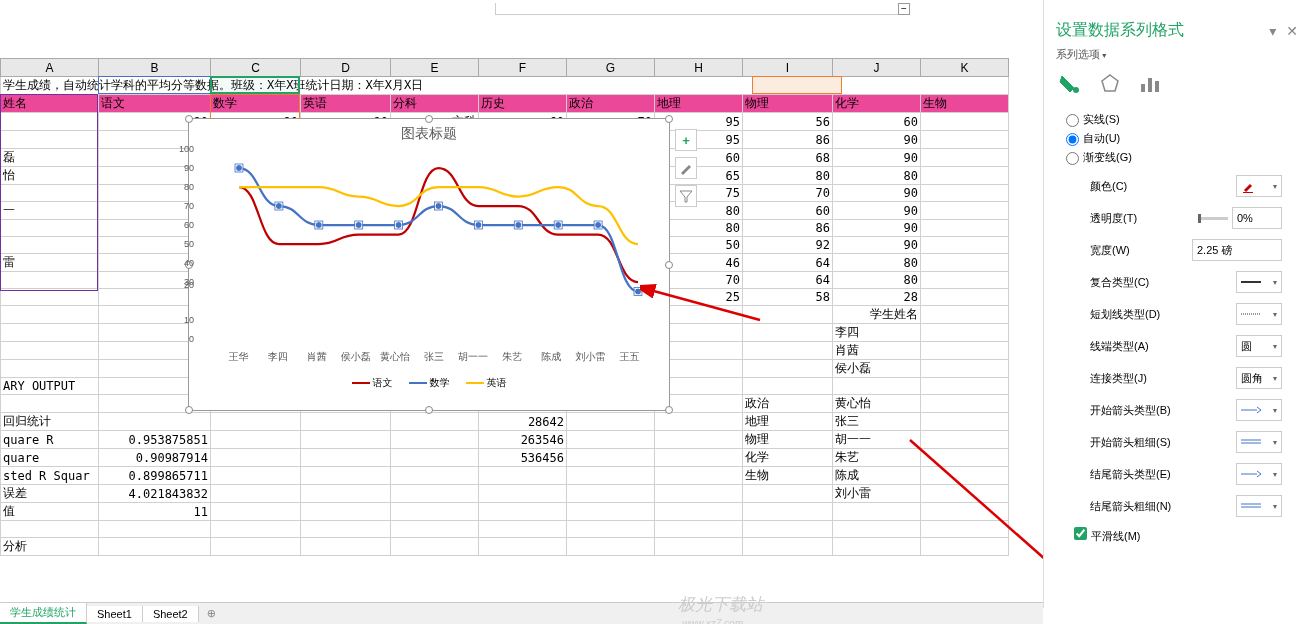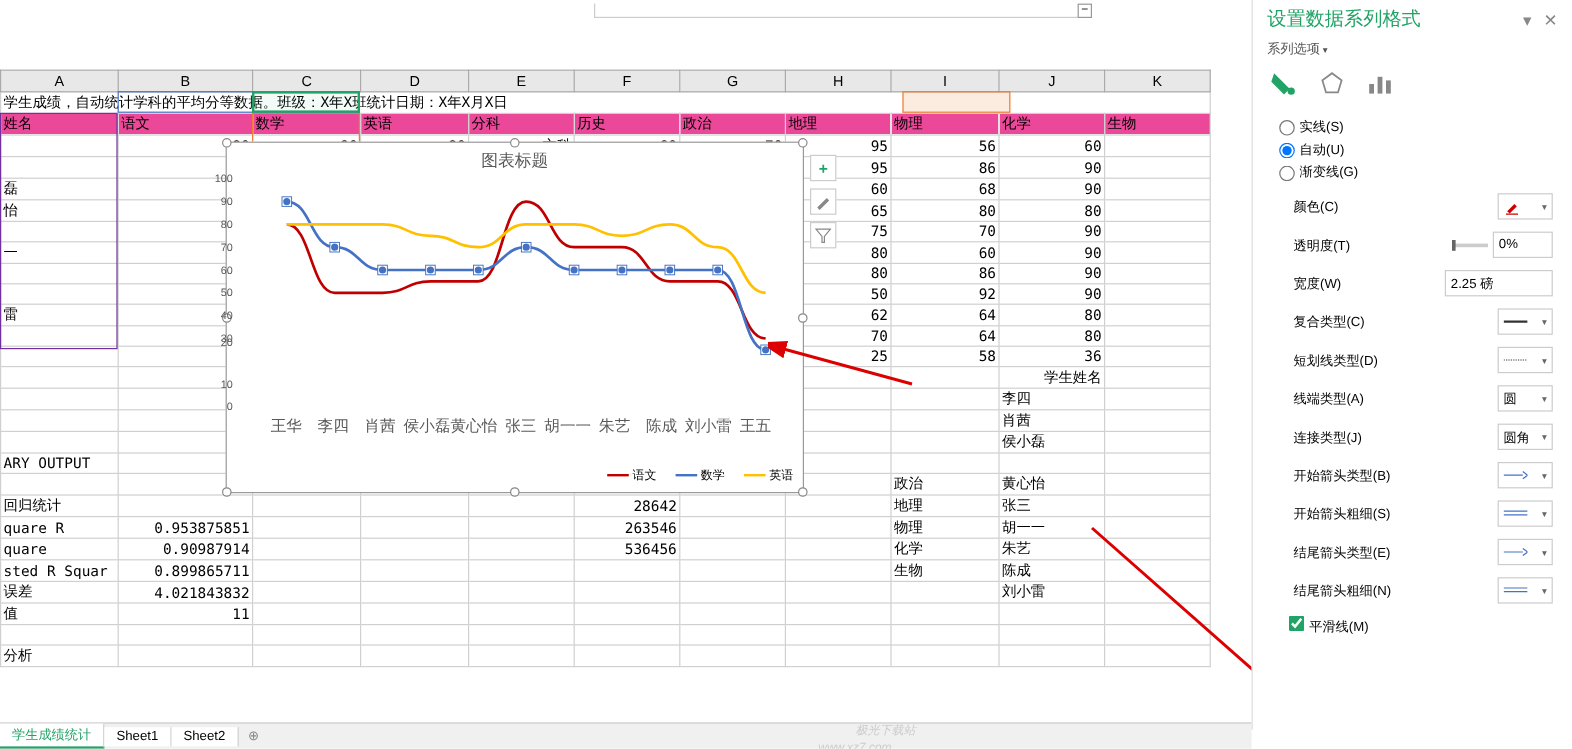--- a/index.html
+++ b/index.html
@@ -35,64 +35,64 @@
   .ch-ml { left: -4px; top: 50%; margin-top: -4px; }
   .ch-mr { right: -4px; top: 50%; margin-top: -4px; }
   .ch-bl { left: -4px; bottom: -4px; }
   .ch-bm { left: 50%; bottom: -4px; margin-left: -4px; }
   .ch-br { right: -4px; bottom: -4px; }
   
   .chart-title { text-align: center; font-size: 14px; padding: 6px 0; color: #595959; }
   .chart-plot { position: relative; width: 430px; height: 200px; margin-left: 30px; }
   .chart-yaxis { position: absolute; left: -25px; top: 0; height: 100%; font-size: 9px; color: #595959; }
   .chart-yaxis div { position: absolute; right: 0; transform: translateY(-50%); }
-  .chart-xaxis { position: absolute; bottom: -15px; left: 0; width: 100%; display: flex; font-size: 13px; color: #595959; }
+  .chart-xaxis { position: absolute; bottom: -15px; left: 0; width: 100%; display: flex; font-size: 10px; color: #595959; }
   .chart-xaxis span { flex: 1; text-align: center; }
-  .chart-legend { text-align: right; margin-top: 40px; font-size: 10px; }
+  .chart-legend { text-align: center; margin-top: 27px; font-size: 10px; }
   .legend-item { display: inline-block; margin: 0 8px; }
   .legend-line { display: inline-block; width: 18px; height: 2px; vertical-align: middle; margin-right: 3px; }
   
   .chart-btns { position: absolute; right: -28px; top: 10px; }
   .chart-btn { width: 22px; height: 22px; border: 1px solid #ccc; background: #fff; margin-bottom: 6px; display: flex; align-items: center; justify-content: center; font-size: 13px; color: #555; }
   
   
-  .side-panel { position: absolute; right: 0; top: 0; width: 267px; height: 608px; border-left: 1px solid #ddd; background: #fff; padding: 6px 12px; }
+  .side-panel { position: absolute; right: 0; top: 0; width: 267px; height: 608px; border-left: 1px solid #ddd; background: #fff; padding: 20px 12px; }
   .panel-title { color: #21a366; font-size: 16px; font-weight: normal; margin-bottom: 6px; display: flex; justify-content: space-between; align-items: center; }
   .panel-close { color: #888; font-size: 14px; cursor: pointer; }
   .panel-subtitle { font-size: 11px; color: #555; margin-bottom: 8px; }
   .panel-subtitle::after { content: ' ▾'; font-size: 8px; }
   
   .panel-icons { display: flex; gap: 12px; margin-bottom: 14px; }
   .panel-icon { width: 28px; height: 28px; display: flex; align-items: center; justify-content: center; }
   .panel-icon.active { }
   
   .opt-group { margin-left: 10px; font-size: 11px; }
   .opt-radio { display: block; margin: 4px 0; }
   .opt-radio input { margin-right: 4px; vertical-align: middle; }
   
-  .opt-row { display: flex; align-items: center; justify-content: center; margin: 10px 4px; font-size: 11px; padding-left: 18px; }
+  .opt-row { display: flex; align-items: center; justify-content: center; margin: 10px 16px; font-size: 11px; padding-left: 18px; }
   .opt-row label { flex: 1; }
   .opt-ctrl { border: 1px solid #ccc; height: 22px; min-width: 46px; padding: 0 4px; font-size: 11px; display: flex; align-items: center; justify-content: space-between; }
   .opt-ctrl .dd { font-size: 8px; color: #666; margin-left: 2px; }
   .slider-track { width: 30px; height: 3px; background: #ccc; display: inline-block; margin: 0 4px; vertical-align: middle; position: relative; }
   .slider-thumb { position: absolute; left: 0; top: -3px; width: 3px; height: 9px; background: #666; }
   
   .check-row { padding-left: 18px; font-size: 11px; margin-top: 8px; }
   .check-row input { margin-right: 4px; accent-color: #21a366; }
   
   
   .arrow-red { position: absolute; pointer-events: none; }
   
   
   .sheet-tabs { position: absolute; bottom: 0; left: 0; width: 1043px; height: 22px; border-top: 1px solid #ccc; background: #f0f0f0; display: flex; align-items: center; font-size: 11px; }
   .sheet-tab { padding: 2px 10px; border-right: 1px solid #ccc; background: #fff; }
   .sheet-tab.active { color: #21a366; border-bottom: 2px solid #21a366; text-align: right; }
   .sheet-add { padding: 2px 8px; color: #888; }
   
-  .watermark { position: absolute; right: 280px; bottom: 8px; font-size: 10px; color: #ccc; font-style: italic; }
+  .watermark { position: absolute; right: 280px; bottom: 8px; font-size: 17px; color: #ccc; font-style: italic; }
   .watermark-sub { position: absolute; right: 300px; bottom: -5px; font-size: 10px; color: #ccc; font-style: italic; }
   
   .top-collapse { position: absolute; left: 495px; top: 3px; width: 410px; height: 12px; border: 1px solid #ccc; border-top: none; }
   .top-collapse-btn { position: absolute; right: -6px; top: 0; width: 12px; height: 12px; border: 1px solid #999; background: #fff; font-size: 10px; line-height: 10px; text-align: center; }
   
   .cell-selection-border { position: absolute; border: 2px solid #21a366; pointer-events: none; background: rgba(33,163,102,0.05); }
   .sel-blue { position: absolute; border: 1px solid #4472c4; pointer-events: none; }
   .sel-orange { position: absolute; border: 1px solid #ed7d31; pointer-events: none; }
   .sel-purple { position: absolute; border: 1px solid #7030a0; pointer-events: none; }
   
@@ -244,21 +244,21 @@
           <td></td>
         </tr>
         <tr>
           <td>雷</td>
           <td></td>
           <td></td>
           <td></td>
           <td></td>
           <td></td>
           <td></td>
-          <td class="num">62</td>
+          <td class="num">46</td>
           <td class="num">64</td>
           <td class="num">80</td>
           <td></td>
         </tr>
         <tr>
           <td></td>
           <td></td>
           <td></td>
           <td></td>
           <td></td>
@@ -272,21 +272,21 @@
         <tr>
           <td></td>
           <td></td>
           <td></td>
           <td></td>
           <td></td>
           <td></td>
           <td></td>
           <td class="num">25</td>
           <td class="num">58</td>
-          <td class="num">36</td>
+          <td class="num">28</td>
           <td></td>
         </tr>
       </tbody>
     <tbody>
         <tr>
           <td></td>
           <td></td>
           <td></td>
           <td></td>
           <td></td>

